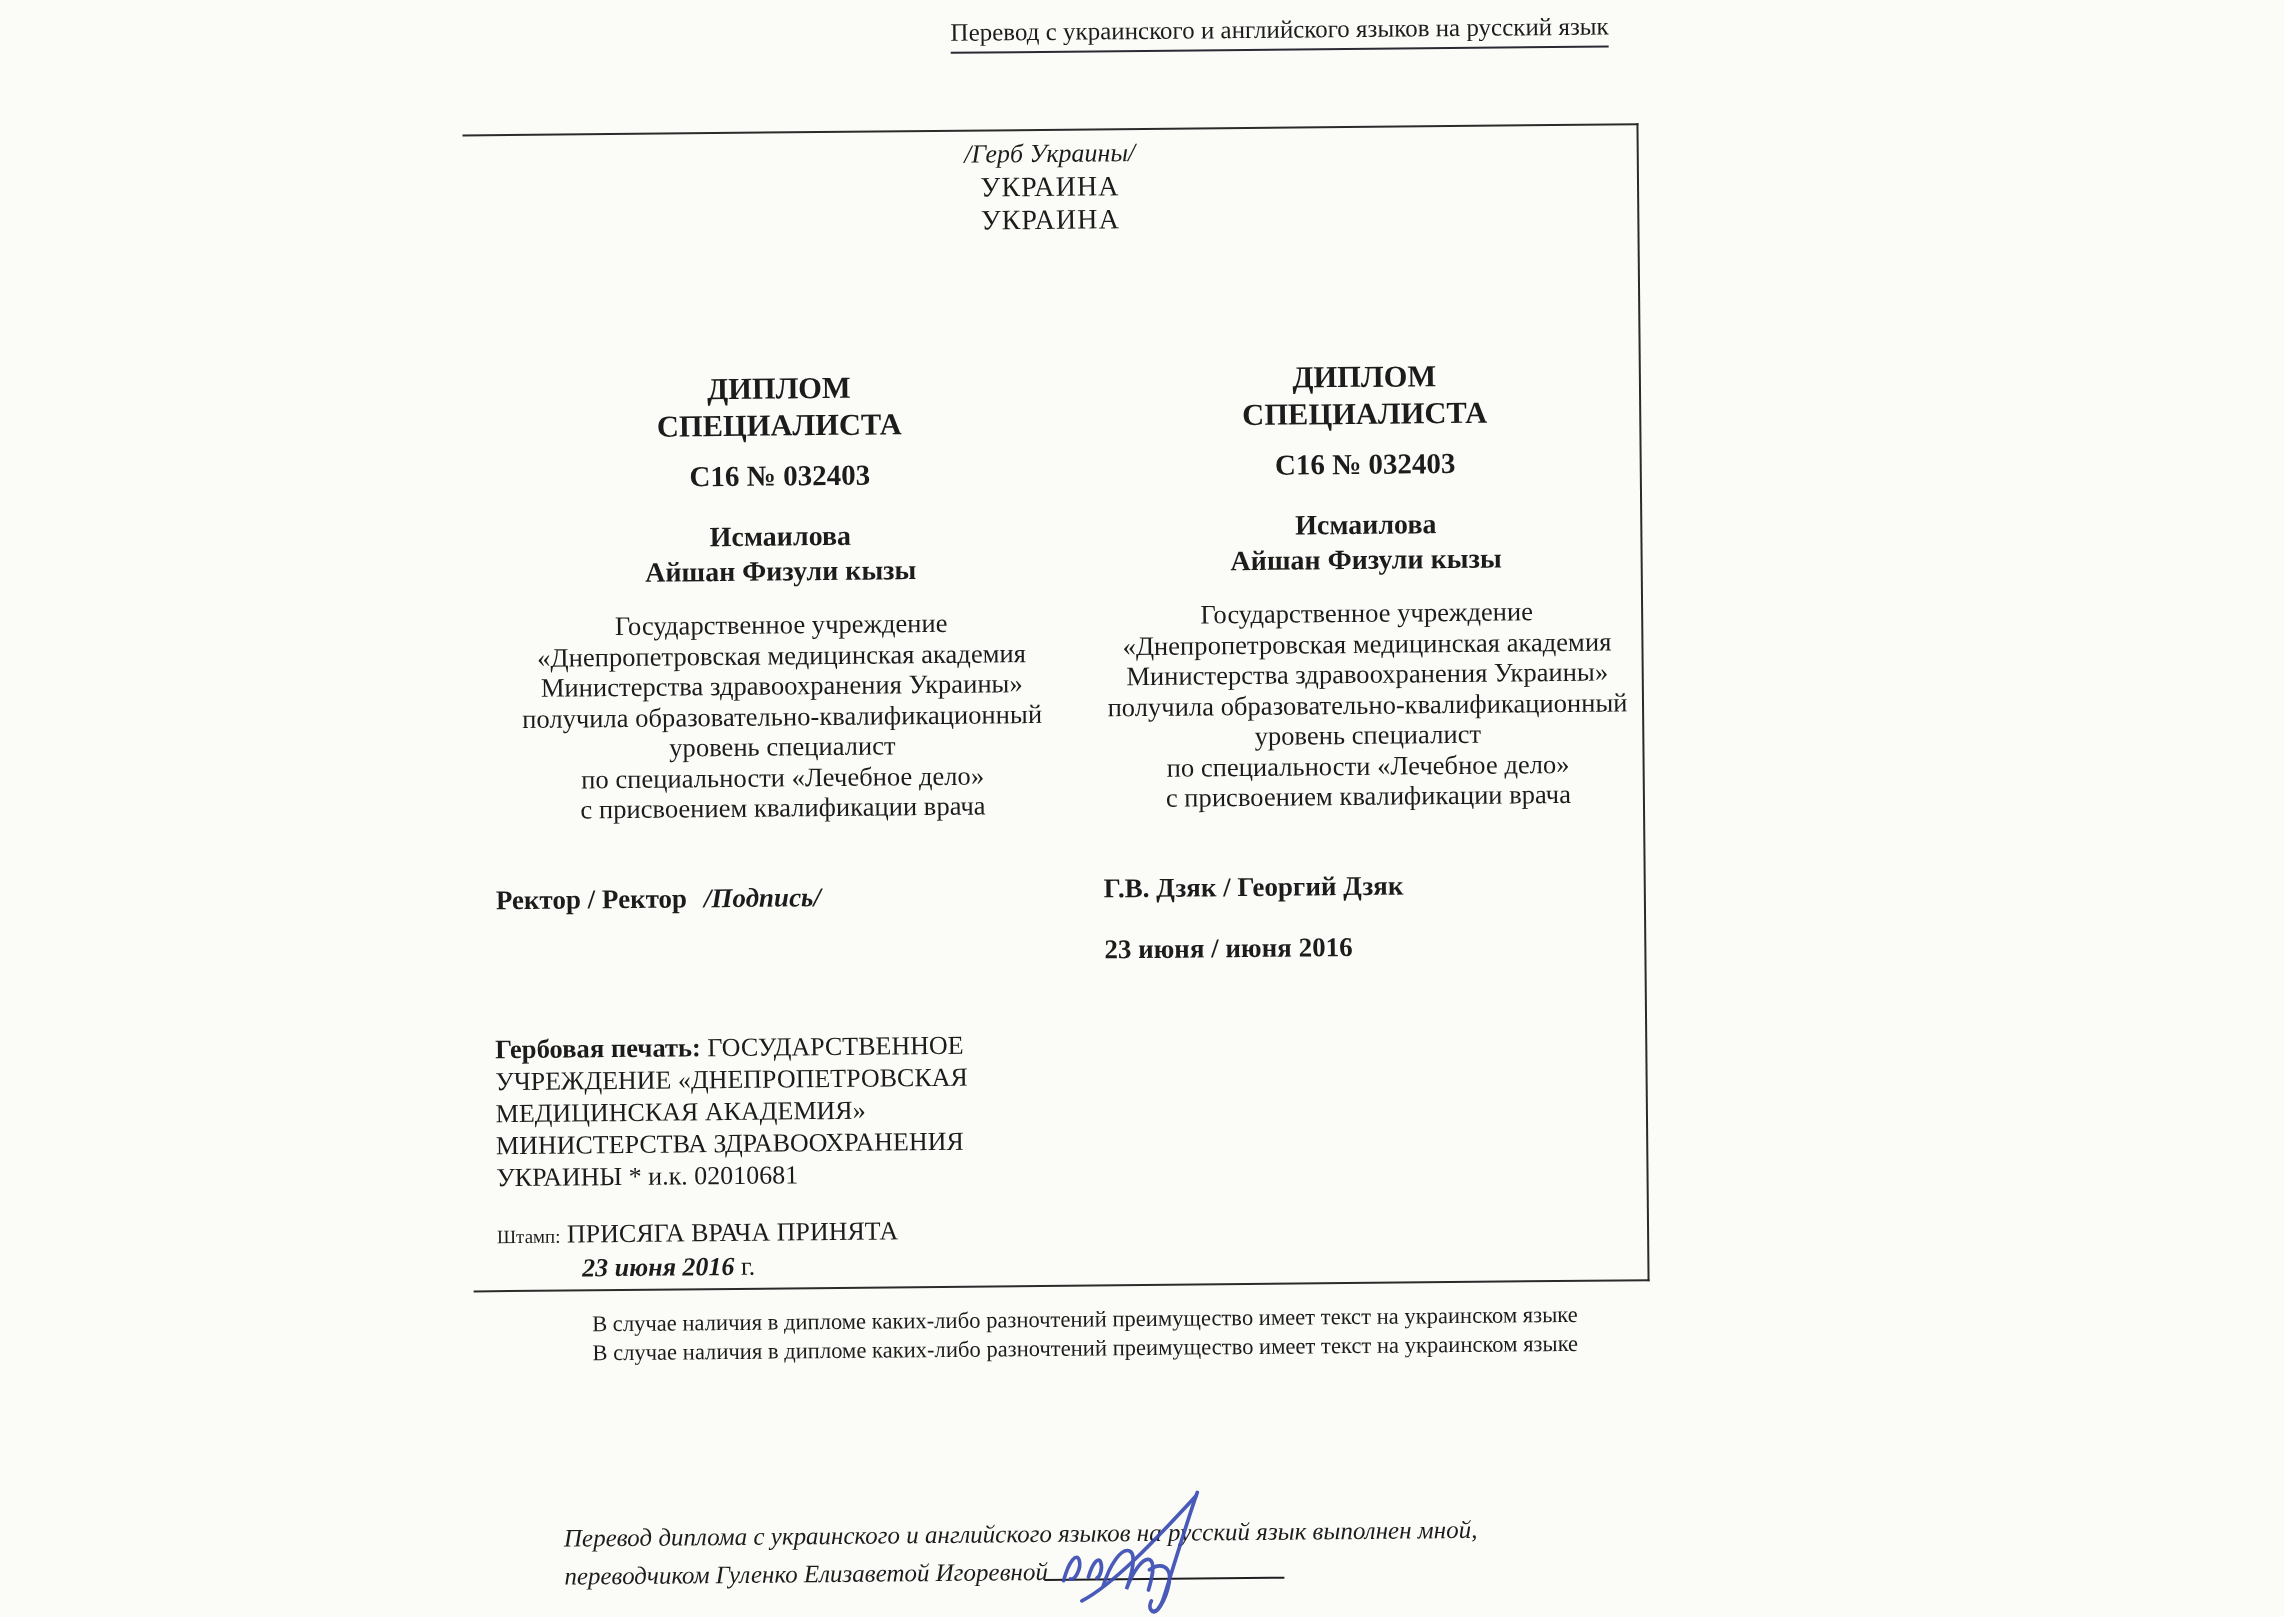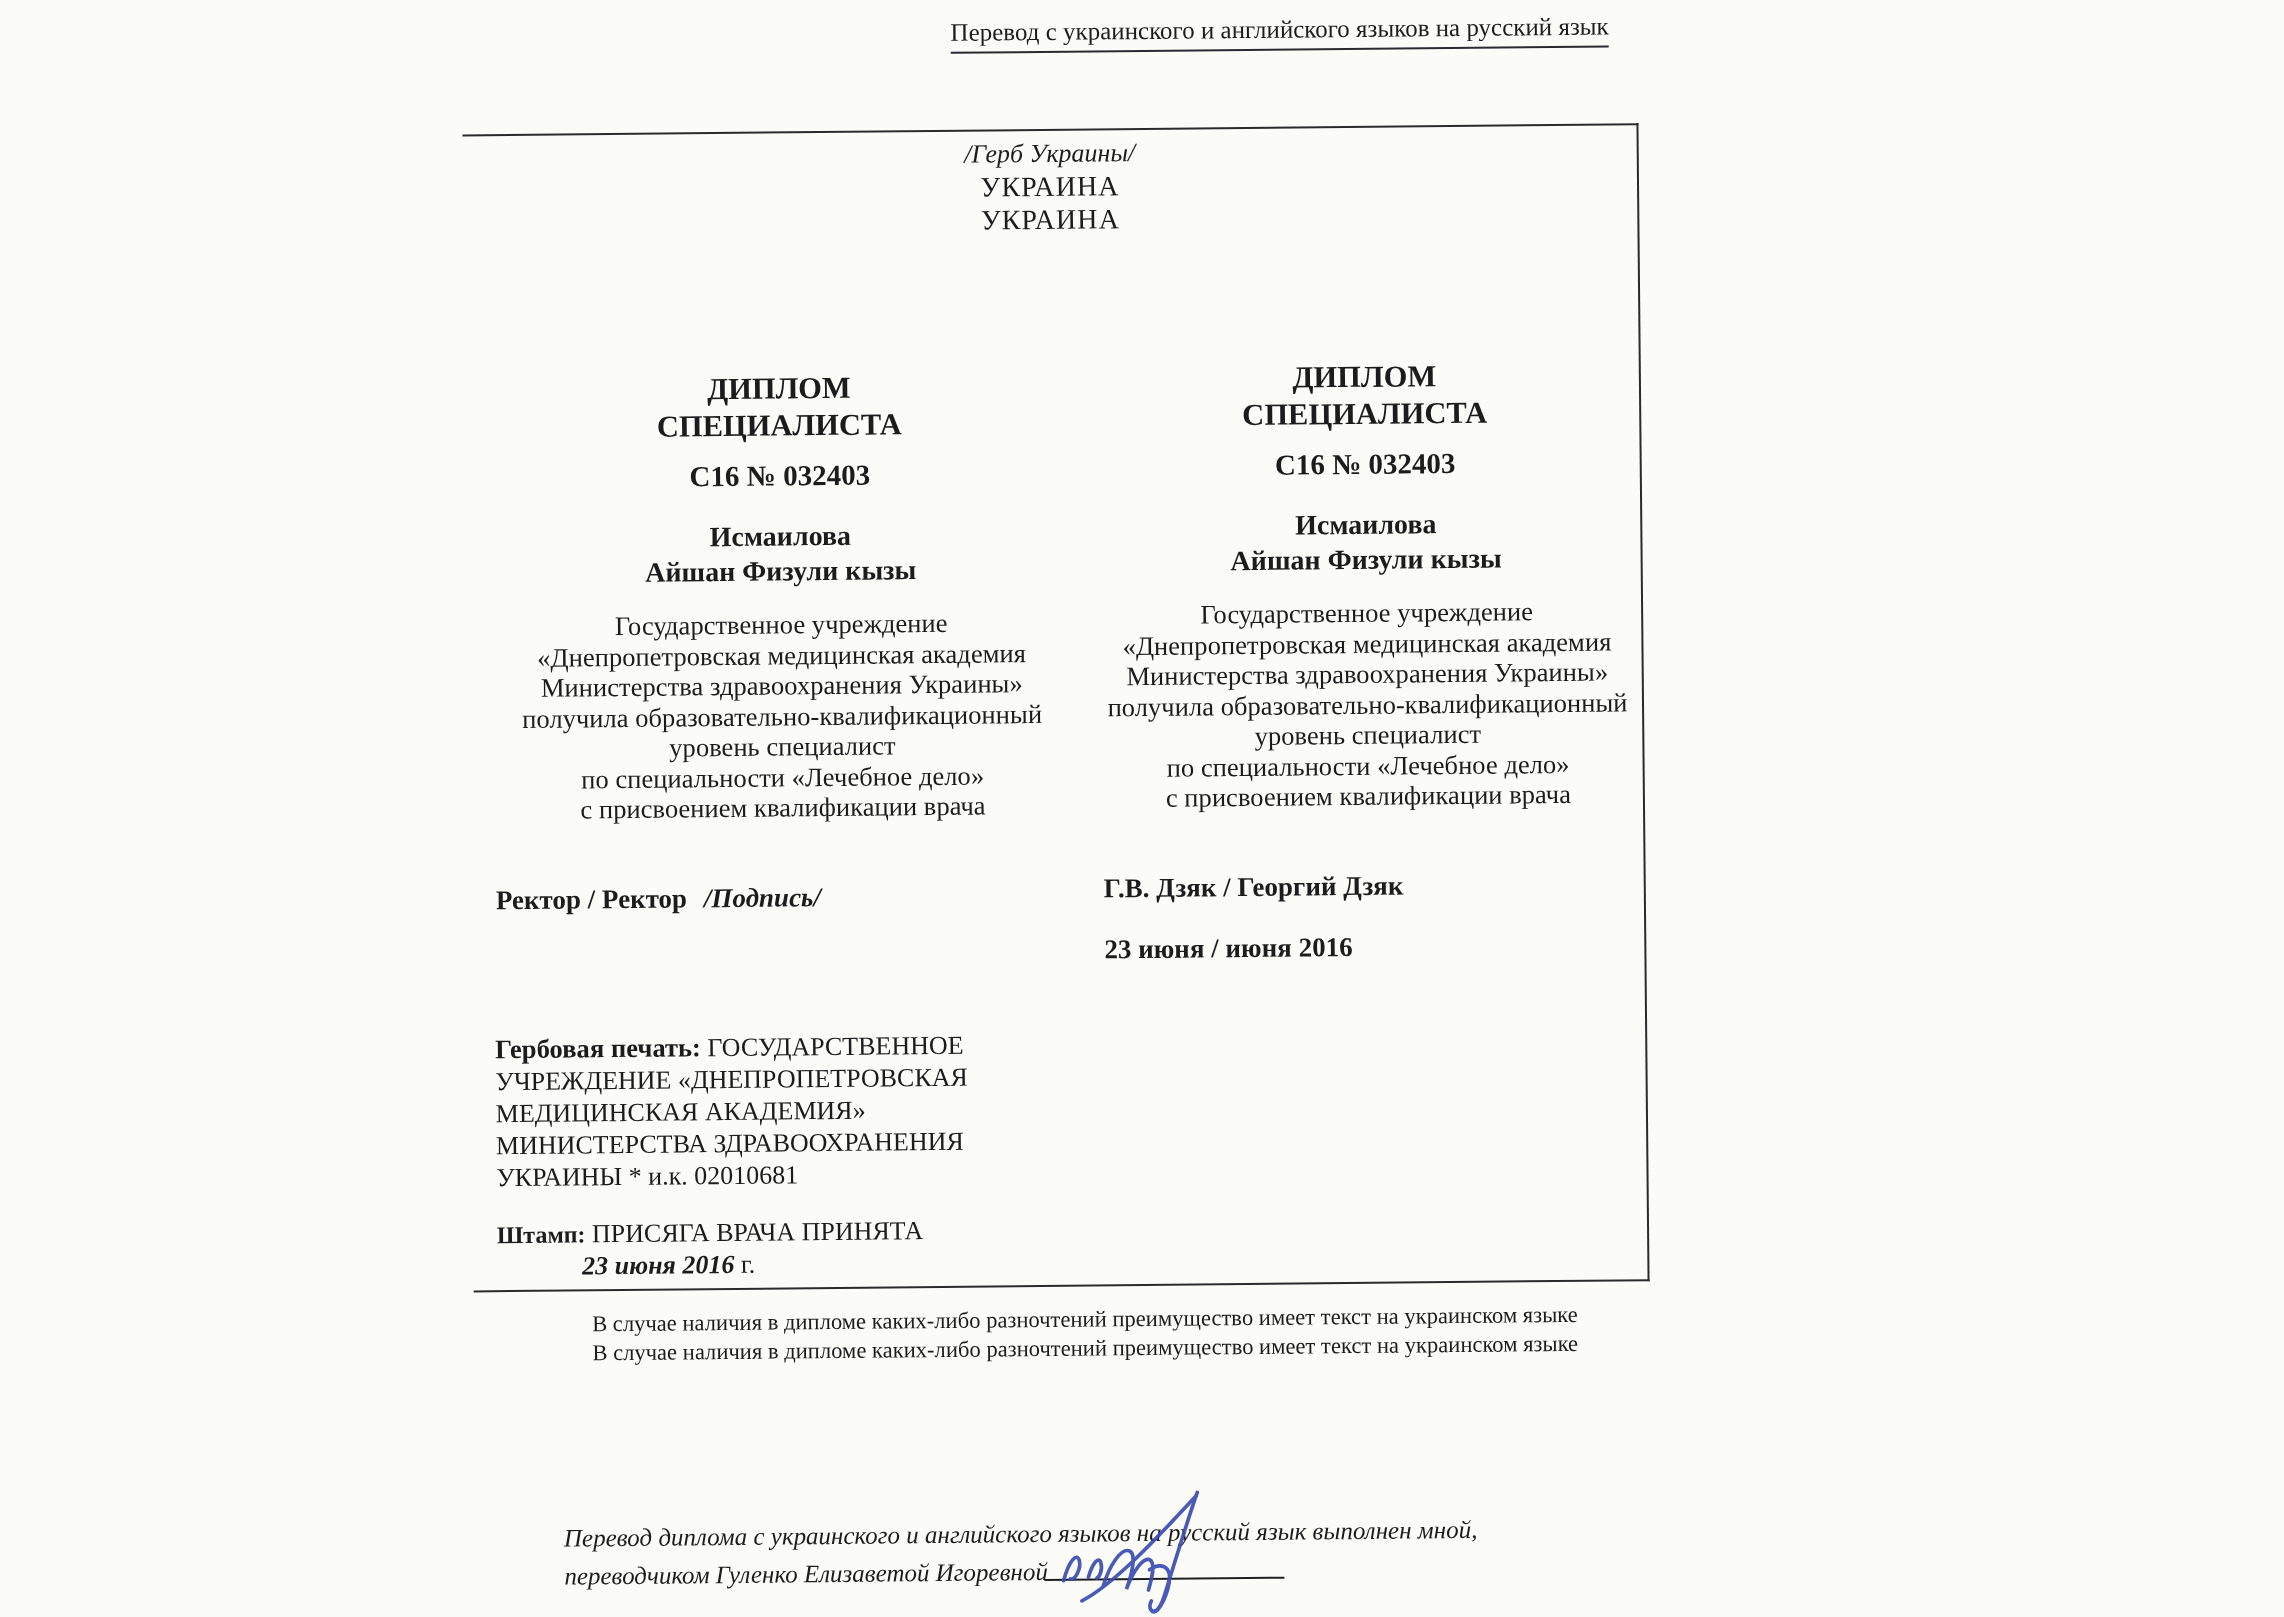--- a/index.html
+++ b/index.html
@@ -89,21 +89,21 @@
     line-height: 32px;
   }
   .seal-label { font-weight: bold; font-size: 26.6px; }
   .stamp-block {
     top: 846px; left: 2.3px;
     text-align: left;
     font-size: 26px;
     line-height: 32px;
     white-space: nowrap;
   }
-  .stamp-label { font-weight: bold; font-size: 24px; }
+  .stamp-label { font-weight: normal; font-size: 19px; }
   .stamp-date-row { margin-left: 85px; }
   .stamp-date { font-weight: bold; font-style: italic; }
   .disclaimer-block {
     position: absolute;
     left: 554px;
     top: 1304px;
     width: 1052px;
     text-align: center;
     font-size: 22.6px;
     line-height: 29px;

